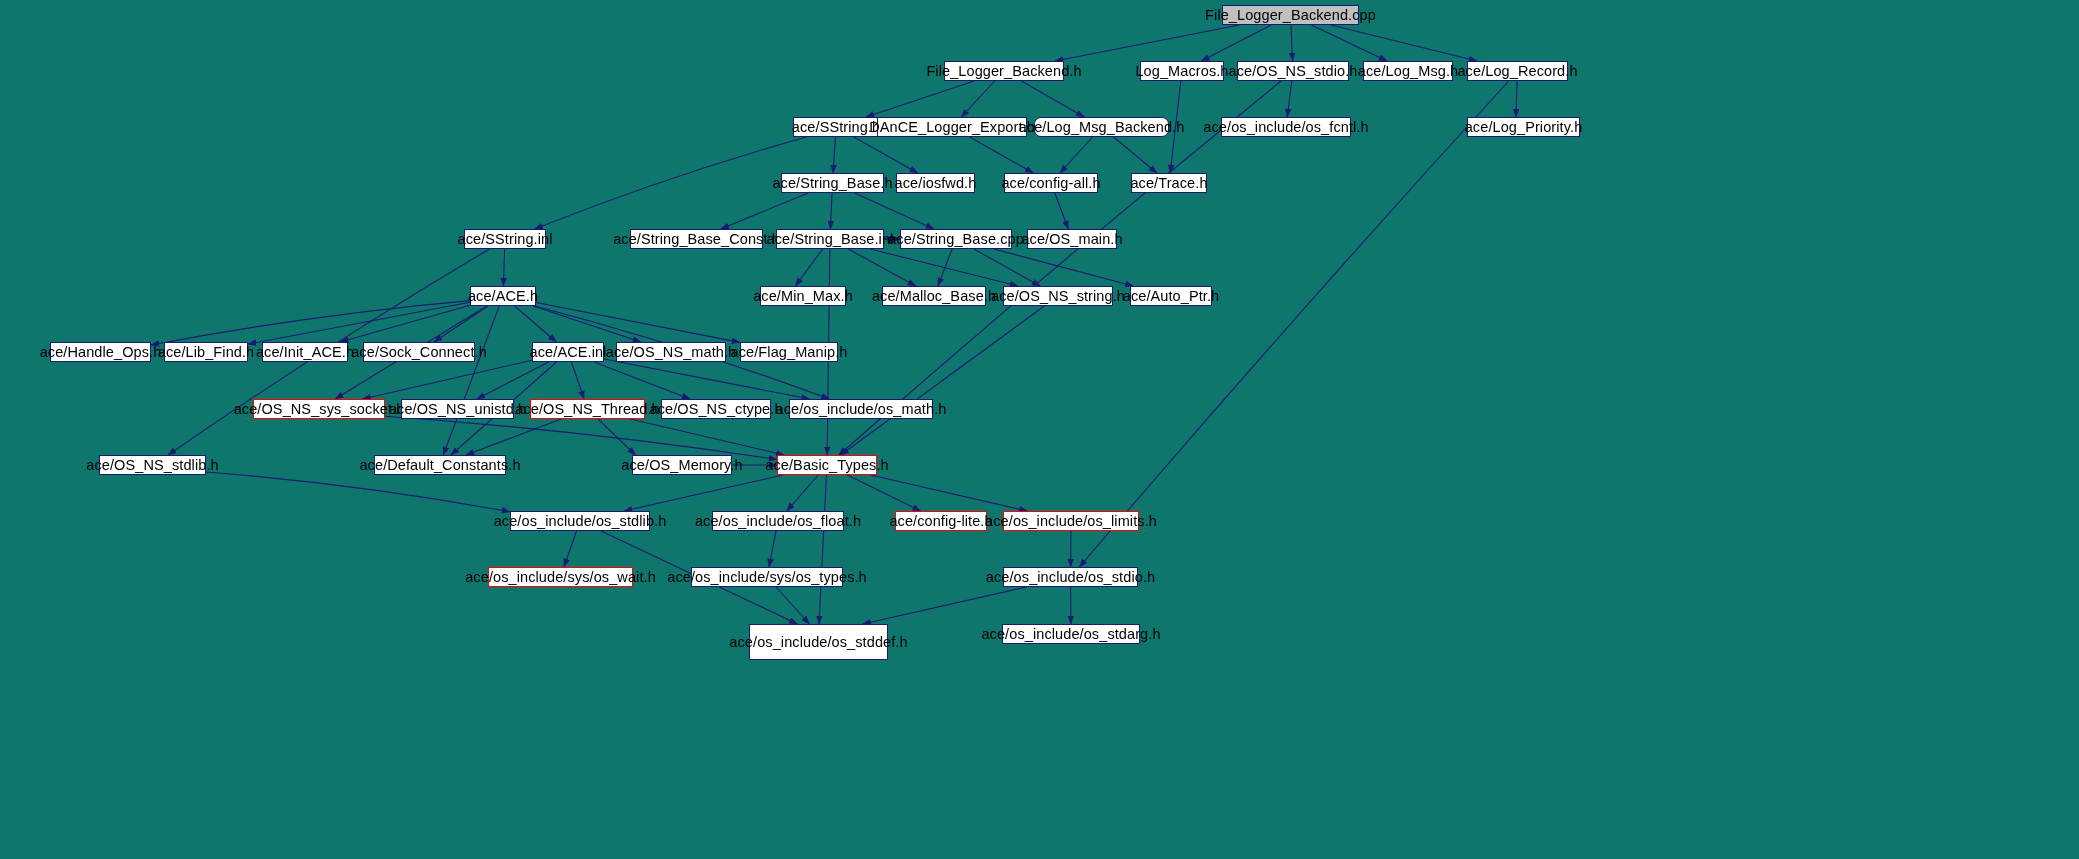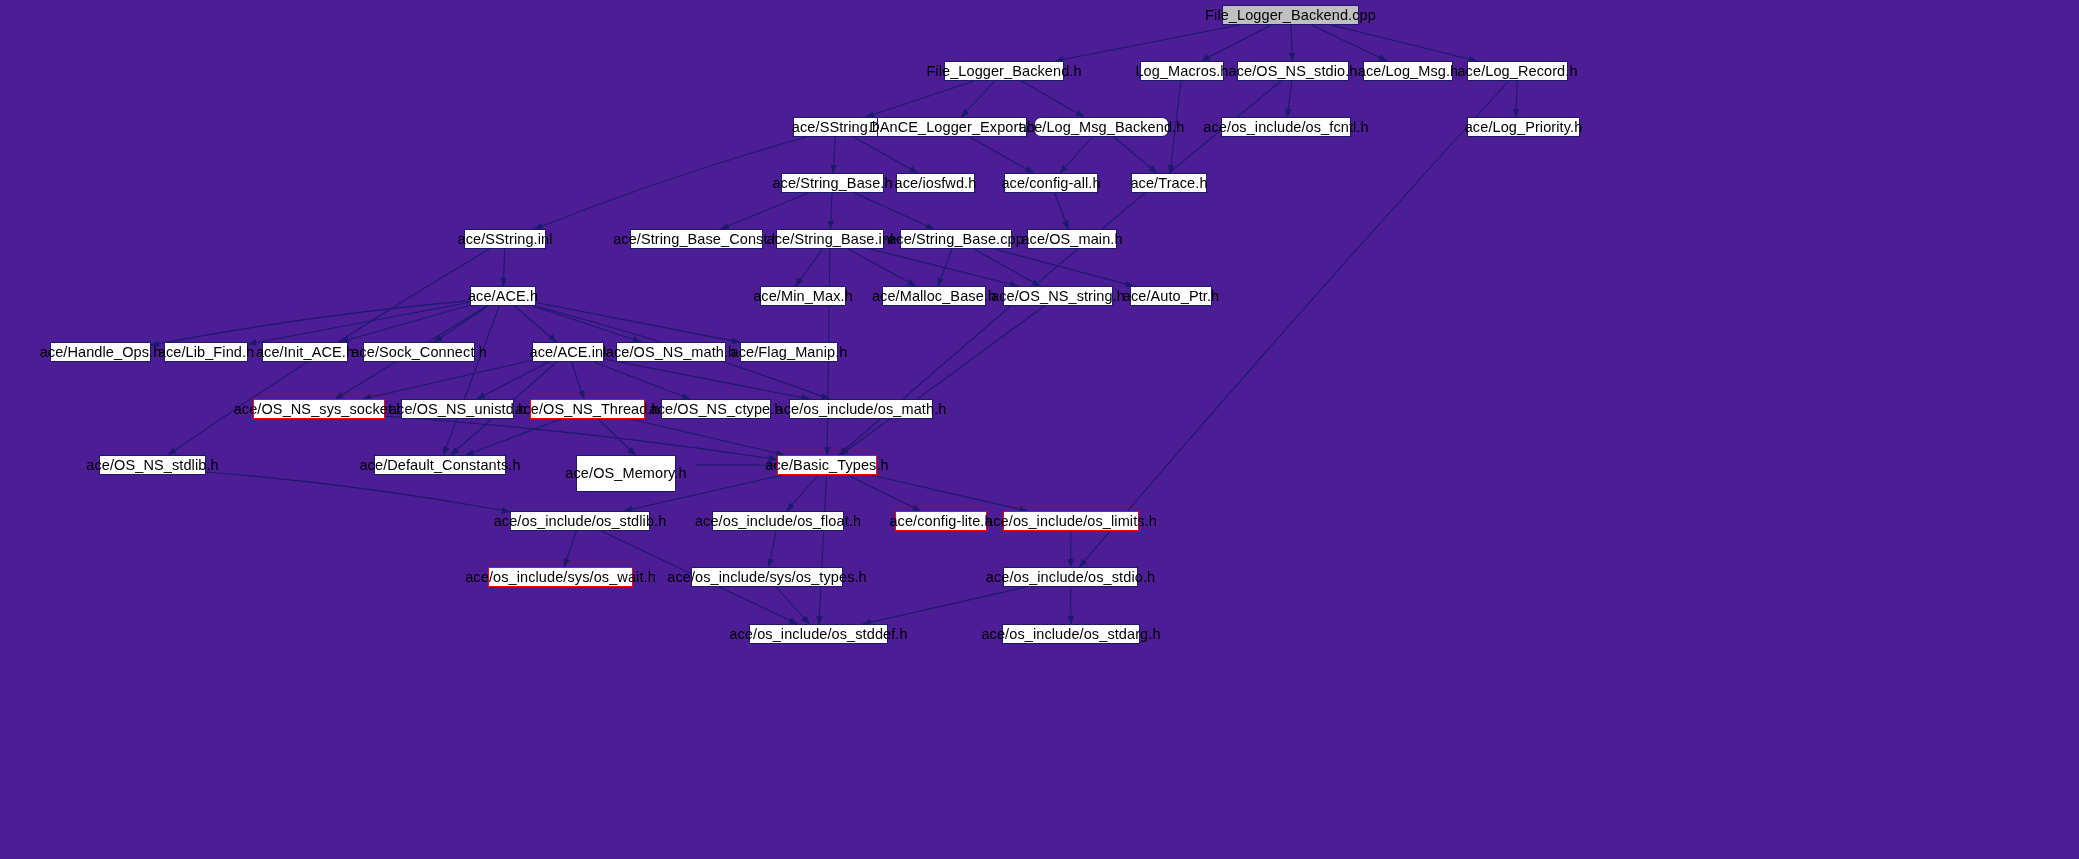--- a/index.html
+++ b/index.html
@@ -1,21 +1,21 @@
 <!DOCTYPE html>
 <html><head>
 <meta charset="utf-8">
 <title>File_Logger_Backend.cpp include dependency graph</title>
 <style>
   html,body{margin:0;padding:0;background:#ffffff;}
   #canvas{
     position:relative;
     width:2079px;
     height:859px;
-    background:#4c1d95;
+    background:#0f766e;
     font-family:"Liberation Sans", sans-serif;
     overflow:hidden;
   }
   #edge-layer{
     position:absolute;
     left:0;top:0;
     width:2079px;
     height:859px;
     pointer-events:none;
   }
@@ -234,21 +234,21 @@
       </div>
       <div class="node" style="left: 789px; top: 399px; width: 144px; height: 20px;">
         <span class="node-label">ace/os_include/os_math.h</span>
       </div>
       <div class="node" style="left: 99px; top: 455px; width: 107px; height: 20px;">
         <span class="node-label">ace/OS_NS_stdlib.h</span>
       </div>
       <div class="node" style="left: 374px; top: 455px; width: 132px; height: 20px;">
         <span class="node-label">ace/Default_Constants.h</span>
       </div>
-      <div class="node" style="left: 576px; top: 455px; width: 100px; height: 37px;">
+      <div class="node" style="left: 632px; top: 455px; width: 100px; height: 20px;">
         <span class="node-label">ace/OS_Memory.h</span>
       </div>
       <div class="node red" style="left: 777px; top: 455px; width: 100px; height: 20px;">
         <span class="node-label">ace/Basic_Types.h</span>
       </div>
       <div class="node" style="left: 510px; top: 511px; width: 140px; height: 20px; text-align: right;">
         <span class="node-label">ace/os_include/os_stdlib.h</span>
       </div>
       <div class="node" style="left: 712px; top: 511px; width: 132px; height: 20px;">
         <span class="node-label">ace/os_include/os_float.h</span>
@@ -261,20 +261,20 @@
       </div>
       <div class="node red" style="left: 488px; top: 567px; width: 145px; height: 20px;">
         <span class="node-label">ace/os_include/sys/os_wait.h</span>
       </div>
       <div class="node" style="left: 691px; top: 567px; width: 152px; height: 20px;">
         <span class="node-label">ace/os_include/sys/os_types.h</span>
       </div>
       <div class="node" style="left: 1003px; top: 567px; width: 135px; height: 20px;">
         <span class="node-label">ace/os_include/os_stdio.h</span>
       </div>
-      <div class="node" style="left: 749px; top: 624px; width: 139px; height: 20px;">
+      <div class="node" style="left: 749px; top: 624px; width: 139px; height: 36px;">
         <span class="node-label">ace/os_include/os_stddef.h</span>
       </div>
       <div class="node" style="left: 1002px; top: 624px; width: 138px; height: 20px;">
         <span class="node-label">ace/os_include/os_stdarg.h</span>
       </div>
     </div>
 </div>
 
 </body></html>

